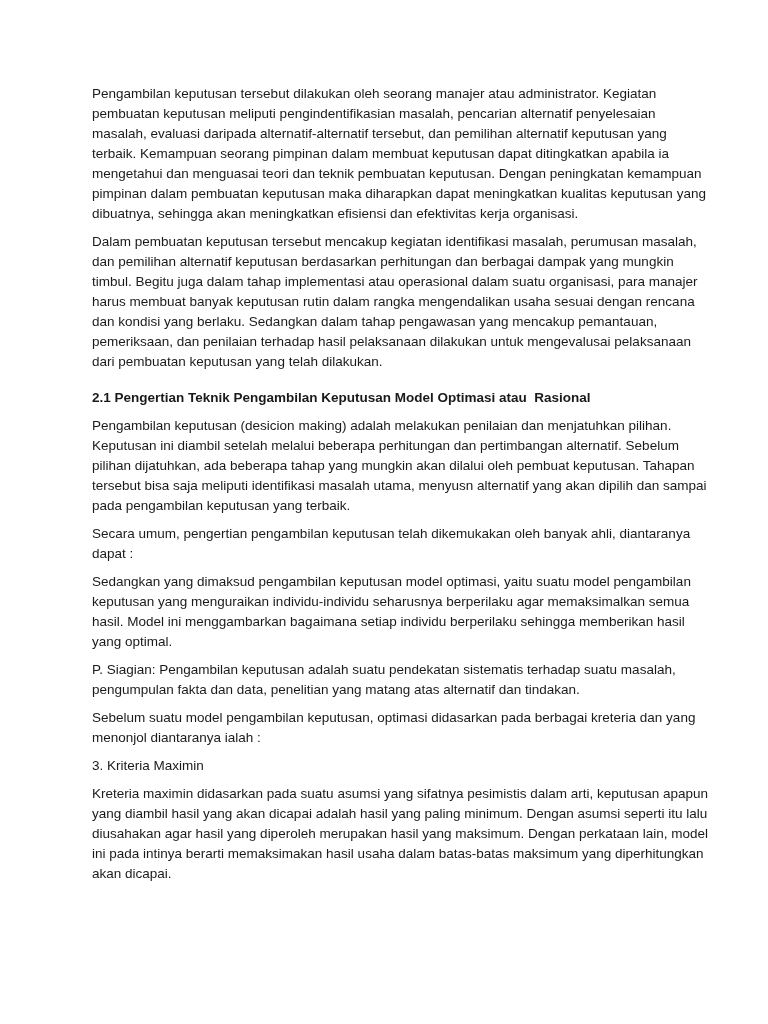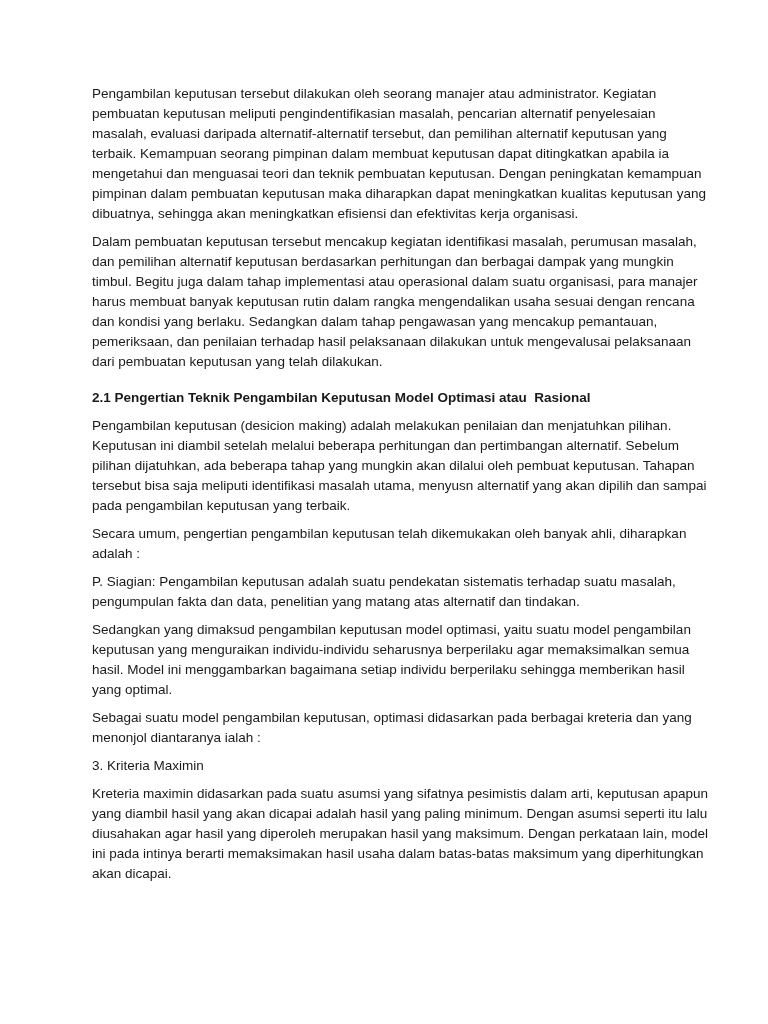--- a/index.html
+++ b/index.html
@@ -42,20 +42,20 @@
 </style>
 </head>
 <body>
 
 <div class="page">
   <div class="doc">
     <p class="para">Pengambilan keputusan tersebut dilakukan oleh seorang manajer atau administrator. Kegiatan pembuatan keputusan meliputi pengindentifikasian masalah, pencarian alternatif penyelesaian masalah, evaluasi daripada alternatif-alternatif tersebut, dan pemilihan alternatif keputusan yang terbaik. Kemampuan seorang pimpinan dalam membuat keputusan dapat ditingkatkan apabila ia mengetahui dan menguasai teori dan teknik pembuatan keputusan. Dengan peningkatan kemampuan pimpinan dalam pembuatan keputusan maka diharapkan dapat meningkatkan kualitas keputusan yang dibuatnya, sehingga akan meningkatkan efisiensi dan efektivitas kerja organisasi.</p>
     <p class="para">Dalam pembuatan keputusan tersebut mencakup kegiatan identifikasi masalah, perumusan masalah, dan pemilihan alternatif keputusan berdasarkan perhitungan dan berbagai dampak yang mungkin timbul. Begitu juga dalam tahap implementasi atau operasional dalam suatu organisasi, para manajer harus membuat banyak keputusan rutin dalam rangka mengendalikan usaha sesuai dengan rencana dan kondisi yang berlaku. Sedangkan dalam tahap pengawasan yang mencakup pemantauan, pemeriksaan, dan penilaian terhadap hasil pelaksanaan dilakukan untuk mengevalusai pelaksanaan dari pembuatan keputusan yang telah dilakukan.</p>
     <p class="heading">2.1 Pengertian Teknik Pengambilan Keputusan Model Optimasi atau  Rasional</p>
     <p class="para">Pengambilan keputusan (desicion making) adalah melakukan penilaian dan menjatuhkan pilihan. Keputusan ini diambil setelah melalui beberapa perhitungan dan pertimbangan alternatif. Sebelum pilihan dijatuhkan, ada beberapa tahap yang mungkin akan dilalui oleh pembuat keputusan. Tahapan tersebut bisa saja meliputi identifikasi masalah utama, menyusn alternatif yang akan dipilih dan sampai pada pengambilan keputusan yang terbaik.</p>
-    <p class="para">Secara umum, pengertian pengambilan keputusan telah dikemukakan oleh banyak ahli, diharapkan adalah :</p>
+    <p class="para">Secara umum, pengertian pengambilan keputusan telah dikemukakan oleh banyak ahli, diantaranya dapat :</p>
+    <p class="para">Sedangkan yang dimaksud pengambilan keputusan model optimasi, yaitu suatu model pengambilan keputusan yang menguraikan individu-individu seharusnya berperilaku agar memaksimalkan semua hasil. Model ini menggambarkan bagaimana setiap individu berperilaku sehingga memberikan hasil yang optimal.</p>
     <p class="para">P. Siagian: Pengambilan keputusan adalah suatu pendekatan sistematis terhadap suatu masalah, pengumpulan fakta dan data, penelitian yang matang atas alternatif dan tindakan.</p>
-    <p class="para">Sedangkan yang dimaksud pengambilan keputusan model optimasi, yaitu suatu model pengambilan keputusan yang menguraikan individu-individu seharusnya berperilaku agar memaksimalkan semua hasil. Model ini menggambarkan bagaimana setiap individu berperilaku sehingga memberikan hasil yang optimal.</p>
-    <p class="para">Sebagai suatu model pengambilan keputusan, optimasi didasarkan pada berbagai kreteria dan yang menonjol diantaranya ialah :</p>
+    <p class="para">Sebelum suatu model pengambilan keputusan, optimasi didasarkan pada berbagai kreteria dan yang menonjol diantaranya ialah :</p>
     <p class="para">3. Kriteria Maximin</p>
     <p class="para">Kreteria maximin didasarkan pada suatu asumsi yang sifatnya pesimistis dalam arti, keputusan apapun yang diambil hasil yang akan dicapai adalah hasil yang paling minimum. Dengan asumsi seperti itu lalu diusahakan agar hasil yang diperoleh merupakan hasil yang maksimum. Dengan perkataan lain, model ini pada intinya berarti memaksimakan hasil usaha dalam batas-batas maksimum yang diperhitungkan akan dicapai.</p>
   </div>
 </div>
 
 </body></html>

